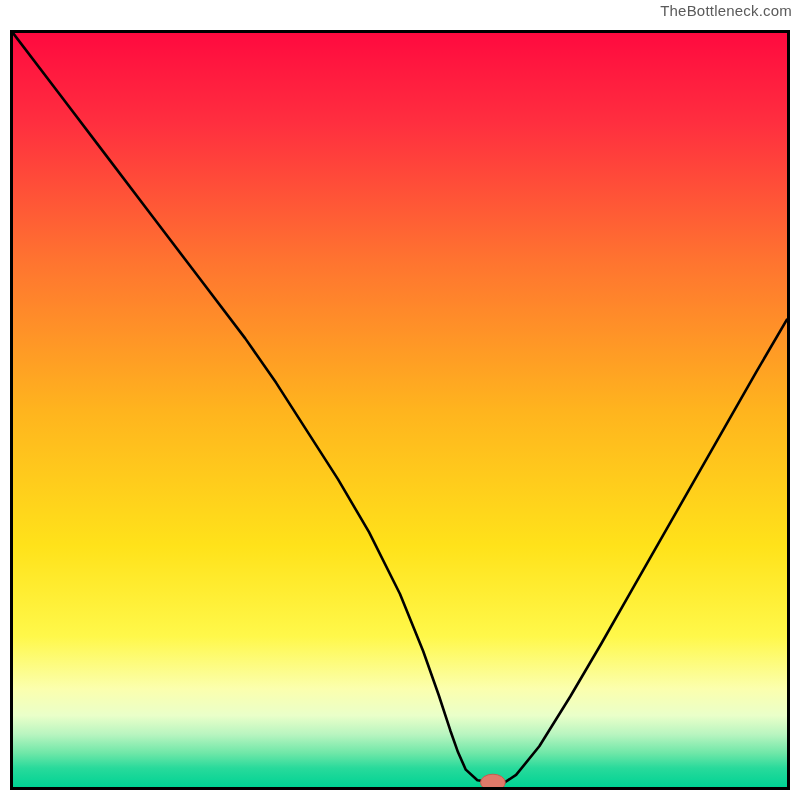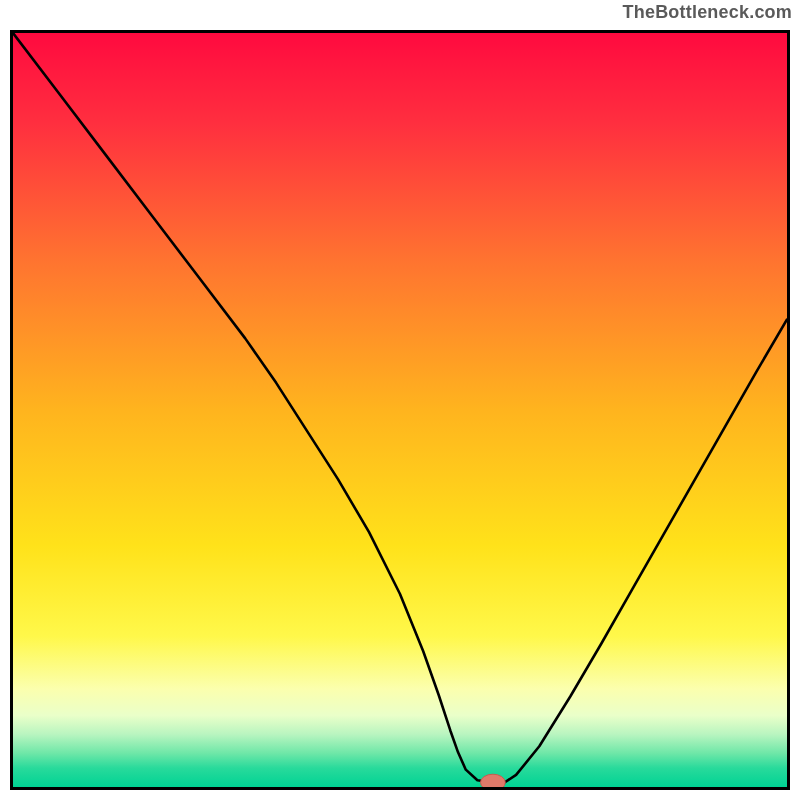--- a/index.html
+++ b/index.html
@@ -13,22 +13,22 @@
   .frame {
     position: relative;
     width: 800px;
     height: 800px;
     background: #ffffff;
   }
   .watermark {
     position: absolute;
     top: 2px;
     right: 8px;
-    font-size: 18px;
-    font-weight: 700;
+    font-size: 15px;
+    font-weight: 400;
     color: #5a5a5a;
     letter-spacing: 0.2px;
     z-index: 10;
   }
   .plot-box {
     position: absolute;
     top: 30px;
     left: 10px;
     width: 780px;
     height: 760px;

